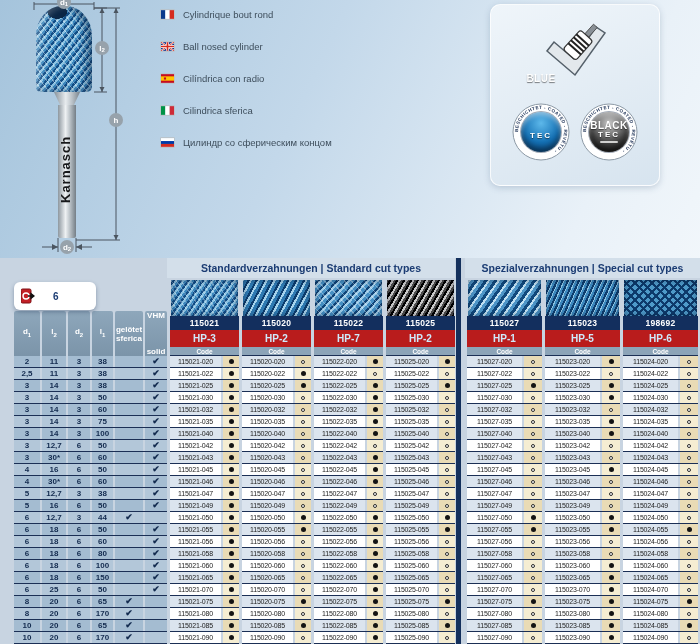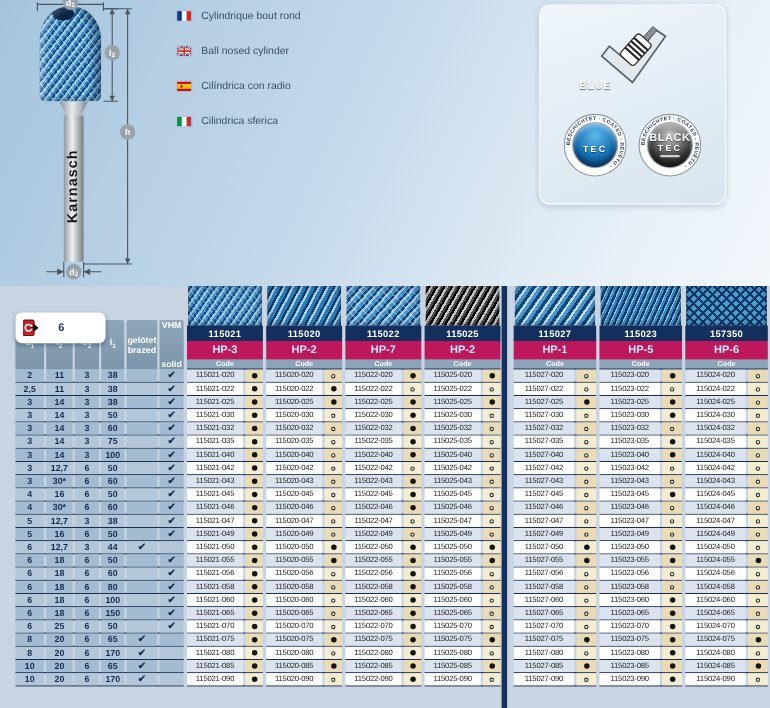--- a/index.html
+++ b/index.html
@@ -82,21 +82,21 @@
   .thumb{height:36px;margin:0 1px;box-shadow:inset 0 0 7px rgba(0,0,20,.4);}
   .pat0{background:repeating-linear-gradient(55deg,rgba(255,255,255,.3) 0 1px,transparent 1px 4px),repeating-linear-gradient(-55deg,#124d86 0 2px,#3c87bd 2px 4px,#8cc3e2 4px 6px),#2a72aa;}
   .pat1{background:repeating-linear-gradient(-62deg,#0d3d6e 0 2px,#2f7ab2 2px 5px,#a6d3ec 5px 7px);}
   .pat2{background:repeating-linear-gradient(48deg,rgba(255,255,255,.35) 0 1px,transparent 1px 5px),repeating-linear-gradient(-48deg,#0f4377 0 2px,#4690c4 2px 5px,#9ccbe8 5px 7px);}
   .pat3{background:repeating-linear-gradient(-60deg,#000 0 2px,#4d4d4d 2px 4px,#c9c9c9 4px 6px);}
   .pat4{background:repeating-linear-gradient(-55deg,#11497d 0 3px,#4e96c8 3px 6px,#bfe0f2 6px 8px);}
   .pat5{background:repeating-linear-gradient(-66deg,#0d3d6e 0 2px,#3a86bc 2px 4px,#8ec4e2 4px 5px);}
   .pat6{background:repeating-linear-gradient(45deg,#0d3a6b 0 2px,transparent 2px 6px),repeating-linear-gradient(-45deg,#0d3a6b 0 2px,#4e9ac9 2px 6px),#2a72aa;}
   .pnum{height:14px;background:#132f5e;color:#fff;font-size:8.5px;font-weight:bold;
     display:flex;align-items:center;justify-content:center;letter-spacing:.3px;}
-  .pname{height:17px;background:#be185d;color:#cfe9fb;font-size:10px;font-weight:bold;
+  .pname{height:17px;background:#b91c1c;color:#cfe9fb;font-size:10px;font-weight:bold;
     display:flex;align-items:center;justify-content:center;}
   .plabel{height:9px;background:#8ca4b8;color:#fff;font-size:6.5px;font-weight:bold;
     display:flex;align-items:center;justify-content:center;border-bottom:1px solid #1b2f55;}
   .prow{display:flex;gap:2px;height:12px;border-bottom:1px solid #1b2f55;}
   .codetxt{flex:1;display:flex;align-items:center;justify-content:center;
     font-size:7px;color:#1c1c1c;letter-spacing:-.2px;white-space:nowrap;}
   .dotcell{width:16px;flex:none;display:flex;align-items:center;justify-content:center;}
   .pcol.spc .dotcell{width:18px;}
   .prow.ra .codetxt{background:#dbe4ee;} .prow.rb .codetxt{background:#ffffff;}
   .prow.ra .dotcell{background:#e9dbb5;} .prow.rb .dotcell{background:#f5edd2;}
@@ -183,20 +183,28 @@
         <span class="txt">Cilíndrica con radio</span>
       </div>
       <div class="lang">
         <svg viewBox="0 0 18 12">
           <rect width="6" height="12" fill="#009246"></rect>
             <rect x="6" width="6" height="12" fill="#fff"></rect>
             <rect x="12" width="6" height="12" fill="#ce2b37"></rect>
         </svg>
         <span class="txt">Cilindrica sferica</span>
       </div>
+      <div class="lang">
+        <svg viewBox="0 0 18 12">
+          <rect width="18" height="4" fill="#fff"></rect>
+            <rect y="4" width="18" height="4" fill="#0039a6"></rect>
+            <rect y="8" width="18" height="4" fill="#d52b1e"></rect>
+        </svg>
+        <span class="txt">Цилиндр со сферическим концом</span>
+      </div>
     </div>
 
     <div class="panel">
       <svg class="vicon" width="72" height="72" viewBox="0 0 72 72">
         <path d="M8,34 L36,58 L66,16 L57,10 L35,42 L15,25 Z" fill="#e3e8ec" stroke="#55606a" stroke-width="1.5"></path>
         <g transform="rotate(42 38 30)">
           <rect x="35" y="2" width="5" height="13" fill="#8a9096" stroke="#444" stroke-width=".8"></rect>
           <rect x="29" y="15" width="17" height="26" rx="3" fill="#fff" stroke="#333" stroke-width="1.2"></rect>
           <path d="M29,21 h17 M29,25 h17 M29,29 h17 M29,33 h17" stroke="#222" stroke-width="2"></path>
         </g>
@@ -230,20 +238,24 @@
             <span class="sub"></span>
           </div>
         </div>
       </div>
     </div>
   </div>
 
   <div class="catalog">
     <div class="vdivider"></div>
 
+    <div class="secrow">
+      <div class="sechdr std">Standardverzahnungen | Standard cut types</div>
+      <div class="sechdr spc">Spezialverzahnungen | Special cut types</div>
+    </div>
 
     <div class="shankbox">
       <svg width="14" height="16" viewBox="0 0 14 16">
         <rect x="0" y="1" width="10" height="14" rx="1.5" fill="#c32027" stroke="#7d1014" stroke-width="1"></rect>
         <circle cx="5" cy="8" r="3" fill="none" stroke="#fff" stroke-width="1.4"></circle>
         <path d="M7,8 h6 M13,8 l-3,-2.4 v4.8 Z" fill="#111" stroke="#111" stroke-width="1.4"></path>
       </svg>
       <span class="num">6</span>
     </div>
 
@@ -258,21 +270,21 @@
               <span><span>l</span><sub>2</sub></span>
             </div>
           <div class="hcell c2">
               <span><span>d</span><sub>2</sub></span>
             </div>
           <div class="hcell c3">
               <span><span>l</span><sub>1</sub></span>
             </div>
           <div class="hcell c4">
               <span>gelötet</span>
-              <span>brazed</span>
+              <span>sferica</span>
             </div>
           <div class="hcell c5">
               <span>VHM</span>
               <span>solid</span>
             </div>
         </div>
         <div>
             <div class="lrow ra">
               <span class="c0">2</span>
               <span class="c1">11</span>
@@ -1377,21 +1389,21 @@
               <div class="prow rb">
                 <span class="codetxt">115023-090</span>
                 <span class="dotcell">
                   <span class="dot filled"></span>
                 </span>
               </div>
             </div>
           </div>
           <div class="pcol spc">
             <div class="thumb pat6"></div>
-            <div class="pnum">157350</div>
+            <div class="pnum">198692</div>
             <div class="pname">HP-6</div>
             <div class="plabel">Code</div>
             <div class="pcells">
               <div class="prow ra">
                 <span class="codetxt">115024-020</span>
                 <span class="dotcell">
                   <span class="dot open"></span>
                 </span>
               </div>
               <div class="prow rb">

